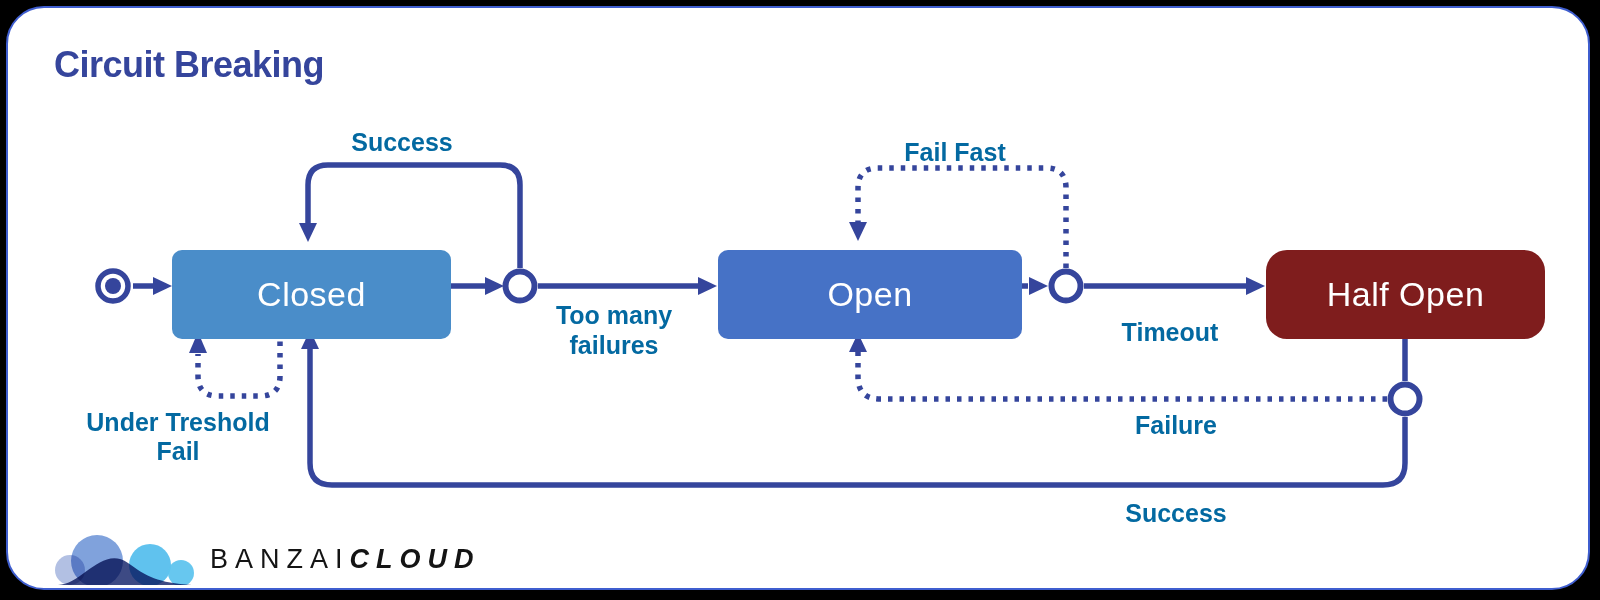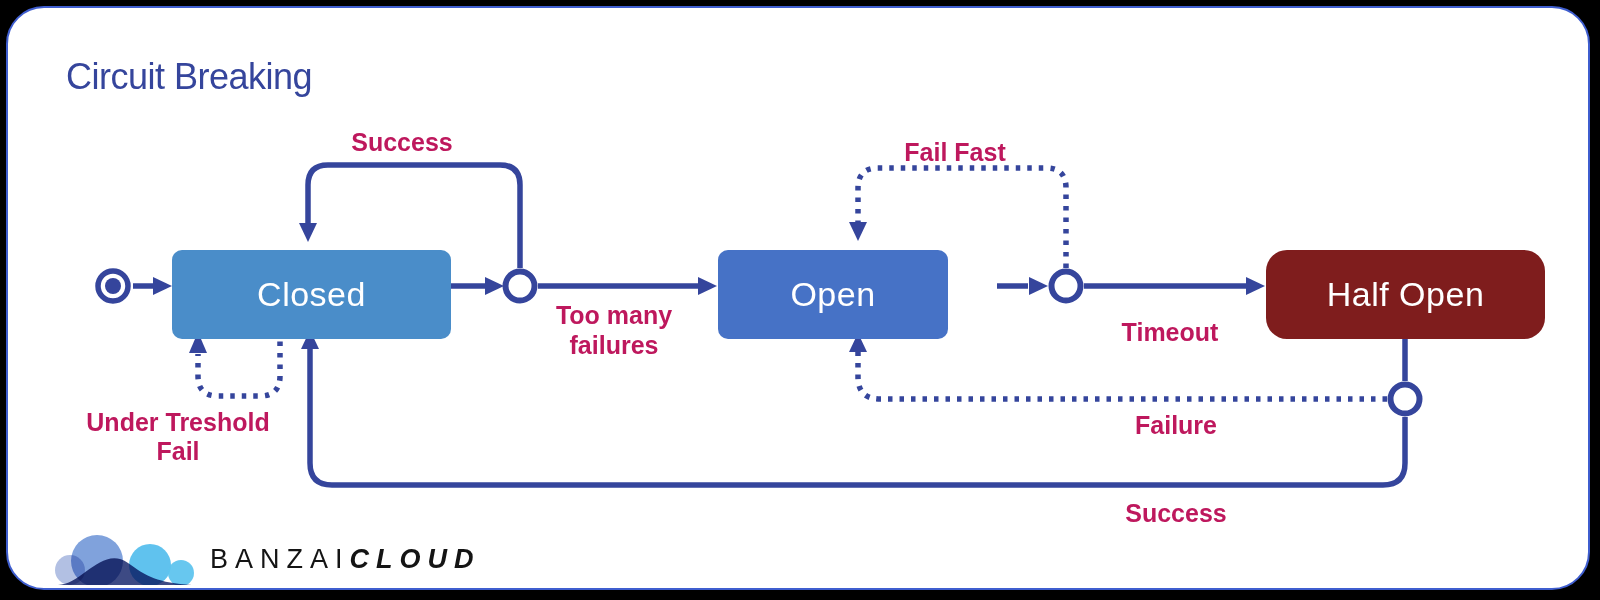--- a/index.html
+++ b/index.html
@@ -2,31 +2,31 @@
 <html><head>
 <meta charset="utf-8">
 <style>
   html,body{margin:0;padding:0;background:#000;}
   body{width:1600px;height:600px;position:relative;overflow:hidden;
        font-family:"Liberation Sans", sans-serif;}
   .stage{position:absolute;left:0;top:0;width:1600px;height:600px;}
   .panel{position:absolute;left:6px;top:6px;width:1584px;height:584px;
          background:#ffffff;border:2.5px solid #3f5ecf;border-radius:38px;
          box-sizing:border-box;}
-  .title{position:absolute;left:46px;top:36px;margin:12px;
-         font-size:36px;font-weight:400;letter-spacing:-0.5px;color:#35459c;}
+  .title{position:absolute;left:46px;top:36px;margin:0;
+         font-size:36px;font-weight:700;letter-spacing:-0.5px;color:#35459c;}
   svg.canvas{position:absolute;left:0;top:0;width:1600px;height:600px;}
   .state{position:absolute;top:233px;height:89px;border-radius:10px;
          display:flex;align-items:center;justify-content:center;
          color:#ffffff;font-size:34px;font-weight:400;letter-spacing:0.5px;margin-top:9px;}
   .state-closed{left:164px;width:279px;background:#4a8dc9;}
-  .state-open{left:710px;width:230px;background:#4672c6;}
+  .state-open{left:710px;width:304px;background:#4672c6;}
   .state-half{left:1258px;width:279px;background:#7f1d1d;border-radius:21px;}
   .lbl{position:absolute;transform:translate(-50%,-50%);
-       color:#be185d;font-size:25px;font-weight:600;line-height:30px;
+       color:#0369a1;font-size:25px;font-weight:600;line-height:30px;
        text-align:center;white-space:nowrap;}
   .lbl-success-top{left:394px;top:134px;}
   .lbl-fail-fast{left:947px;top:144px;}
   .lbl-too-many{left:606px;top:322px;}
   .lbl-timeout{left:1162px;top:299px;margin-top:25px;}
   .lbl-failure{left:1168px;top:417px;}
   .lbl-success-bottom{left:1168px;top:505px;}
   .lbl-fail-under{left:170px;top:429px;line-height:29px;}
   .logo{position:absolute;left:42px;top:512px;width:480px;height:76px;}
   .logo-mark{position:absolute;left:0;top:3px;}

